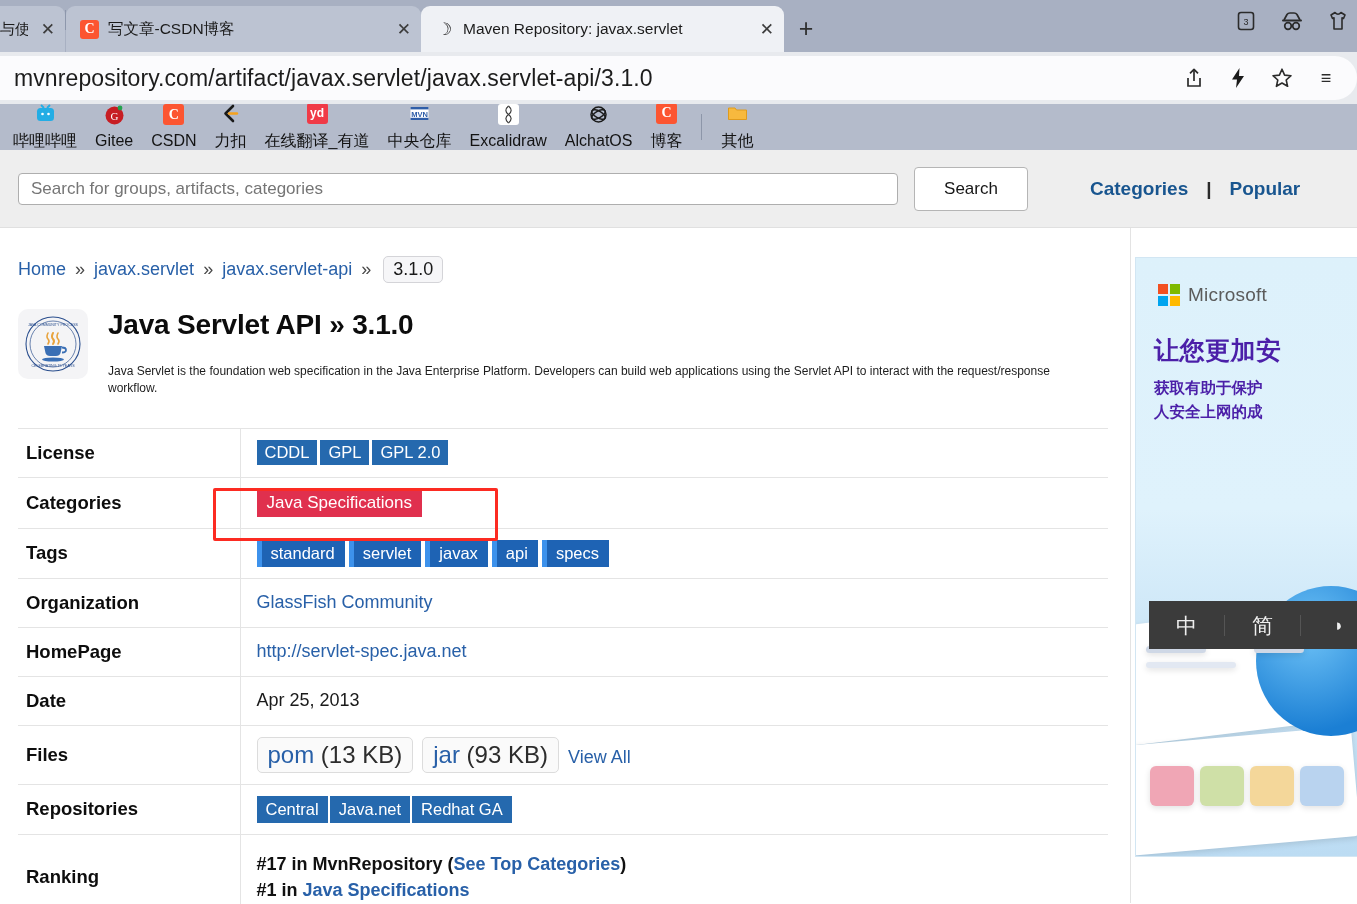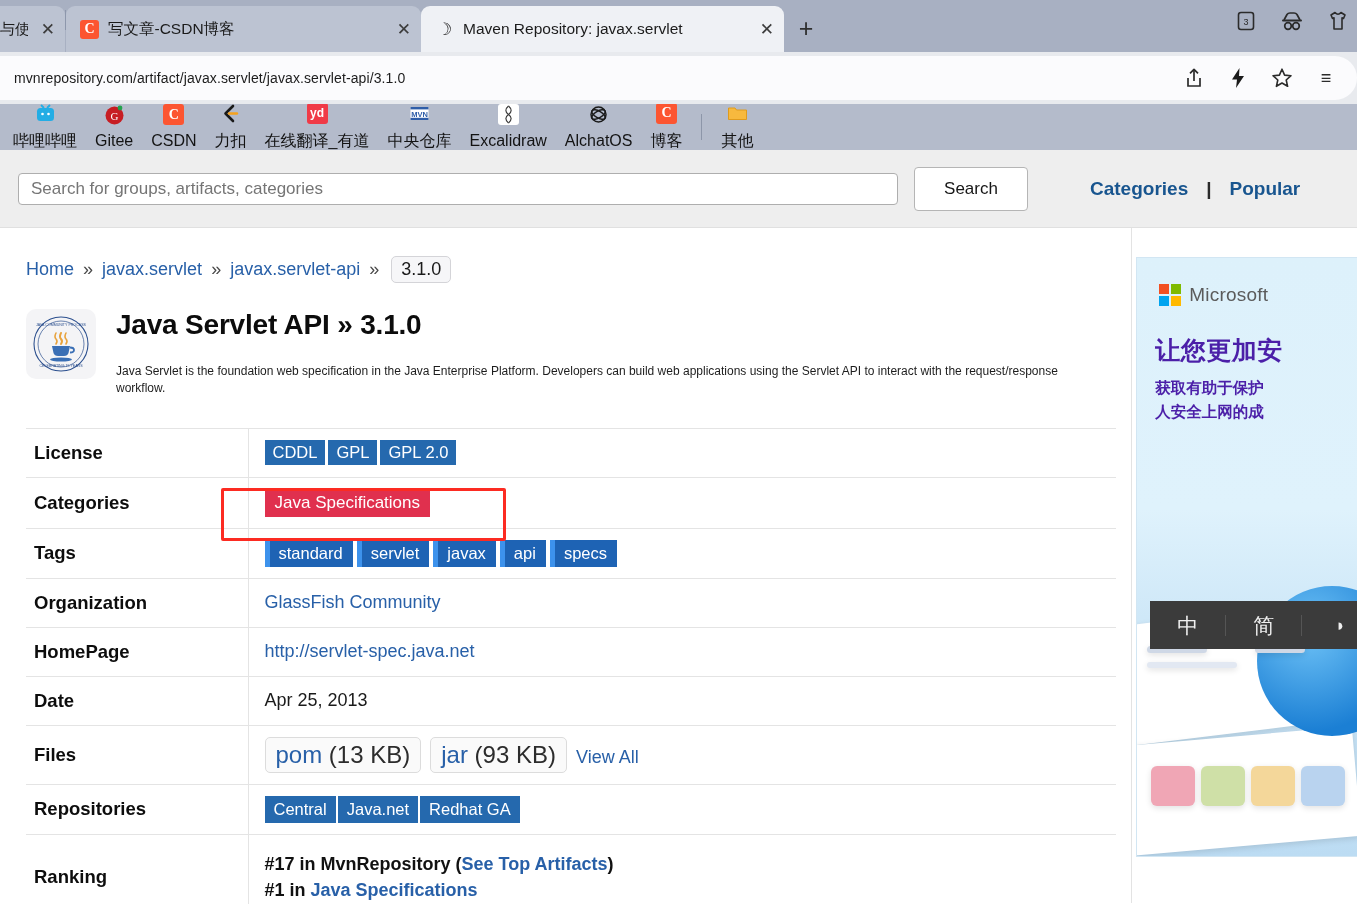--- a/index.html
+++ b/index.html
@@ -41,21 +41,21 @@
 
   .urlbar-row {
     height:52px; background:#e8eaee; display:flex; align-items:center;
     position:relative;
   }
   .urlbar {
     position:absolute; left:0; top:4px; right:0; height:44px;
     background:#fbfbfd; border-radius:0 22px 22px 0;
     display:flex; align-items:center; padding-left:14px; padding-right:8px;
   }
-  .url-text { flex:1; font-size:14px; color:#1c1c1c; letter-spacing:0.1px; white-space:nowrap; overflow:hidden;}
+  .url-text { flex:1; font-size:23px; color:#1c1c1c; letter-spacing:0.1px; white-space:nowrap; overflow:hidden;}
   .url-icons { display:flex; align-items:center; gap:18px; padding-right:10px;}
   .url-icons .ic { width:26px; height:26px; display:flex; align-items:center; justify-content:center; cursor:pointer;}
 
   .bookmarks {
     height:46px; background:#b4bbcb; display:flex; align-items:center;
     gap:0px; padding-left:4px; position:relative; overflow:hidden;
   }
   .bm { display:flex; align-items:center; gap:7px; padding:4px 9px; font-size:16px; color:#131313;
         white-space:nowrap; cursor:pointer; border-radius:4px;flex-direction:column;}
   .bm-ico { width:21px; height:21px; flex:0 0 21px; display:flex; align-items:center; justify-content:center;
@@ -76,21 +76,21 @@
   }
   .search-input::placeholder { color:#757575; }
   .search-btn {
     width:114px; height:44px; background:#fff; border:1px solid #b5b5b5; border-radius:4px;
     font-size:17px; color:#161616; cursor:pointer; font-family:"Liberation Sans", sans-serif;
   }
   .navlinks { display:flex; align-items:center; gap:18px; margin-left:46px; }
   .navlink { color:#18558f; font-size:19px; font-weight:bold; cursor:pointer; }
   .navsep { color:#2a2a2a; font-size:19px; font-weight:bold;}
 
-  .content-wrap { display:flex; height:calc(100% - 79px);margin-left:8px;}
+  .content-wrap { display:flex; height:calc(100% - 79px);}
   .main-col { width:1131px; position:relative; border-right:1px solid #e3e3e3; }
   .side-col { width:226px; position:relative; background:#fff; overflow:hidden;}
 
   .breadcrumb { padding:28px 0 0 18px; font-size:18px; position:relative; display:inline-block;}
   .bc-link { color:#2860a8; text-decoration:none; cursor:pointer;}
   .bc-sep { color:#4a4a4a; margin:0 4px;}
   .bc-version { display:inline-block; background:#f6f6f8; border:1px solid #d4d4d8; border-radius:5px;
                 padding:2px 9px; color:#1a1a1a; font-size:18px; margin-left:3px;}
   .redbox { position:absolute; left:213px; top:260px; width:285px; height:53px;
             border:3px solid #fc2b22; border-radius:2px; pointer-events:none; z-index:5;}
@@ -424,21 +424,21 @@
             </tr>
             <tr>
               <th>Repositories</th>
               <td>
                 <span class="chip repo">Central</span><span class="chip repo">Java.net</span><span class="chip repo">Redhat GA</span>
               </td>
             </tr>
             <tr class="rank-row">
               <th>Ranking</th>
               <td>
-                <div class="rank-line"><span>#17 in MvnRepository (</span><span class="link">See Top Artifacts</span><span>)</span></div>
+                <div class="rank-line"><span>#17 in MvnRepository (</span><span class="link">See Top Categories</span><span>)</span></div>
                 <div class="rank-line"><span>#1 in </span><span class="link">Java Specifications</span></div>
               </td>
             </tr>
           </tbody>
         </table>
       </div>
 
       <div class="side-col">
         <div class="ad">
           <div class="ms-logo">

